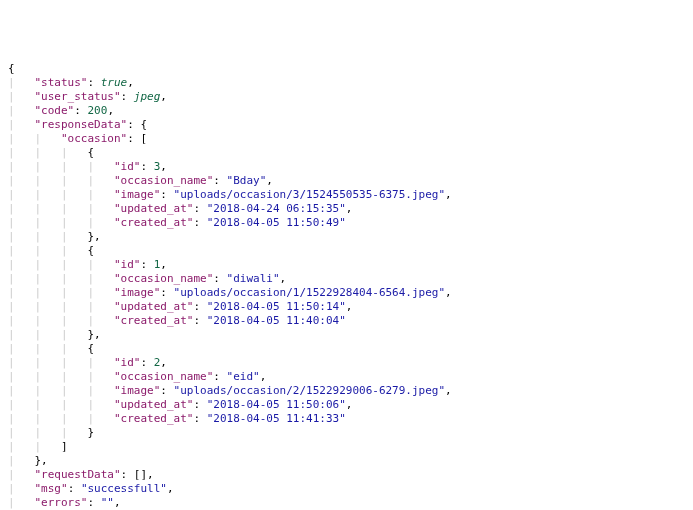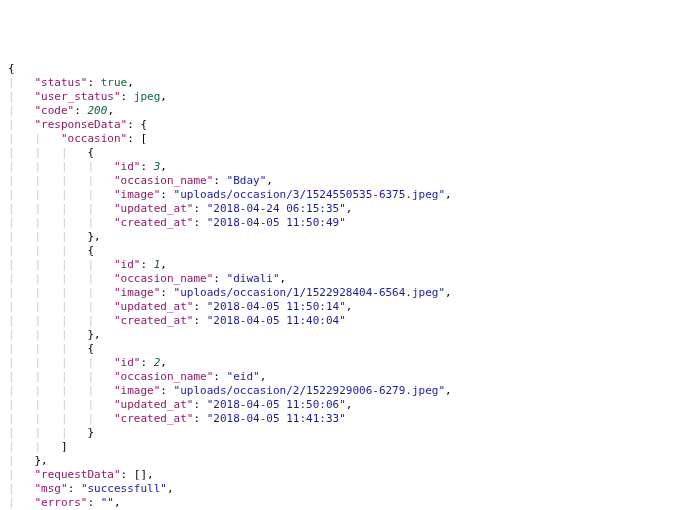--- a/index.html
+++ b/index.html
@@ -12,22 +12,22 @@
     color: #000;
     white-space: pre;
   }
   .line { display:block; }
   .indent-guide {
     color: #ccc;
   }
   .punc { color: #000; }
   .key  { color: #8b1a6a; }       
   .str  { color: #1a1aa6; }       
-  .num  { color: #116644; font-style: italic; }       
-  .bool { color: #116644; }       
+  .num  { color: #116644; }       
+  .bool { color: #116644; font-style: italic; }       
 </style>
 </head>
 <body>
 
 
 
 <div id="code"><span class="line"><span class="punc">{</span>
 </span><span class="line"><span class="indent-guide">|   </span><span class="key">"status"</span><span class="punc">: </span><span class="bool">true</span><span class="punc">,</span>
 </span><span class="line"><span class="indent-guide">|   </span><span class="key">"user_status"</span><span class="punc">: </span><span class="bool">jpeg</span><span class="punc">,</span>
 </span><span class="line"><span class="indent-guide">|   </span><span class="key">"code"</span><span class="punc">: </span><span class="num">200</span><span class="punc">,</span>

